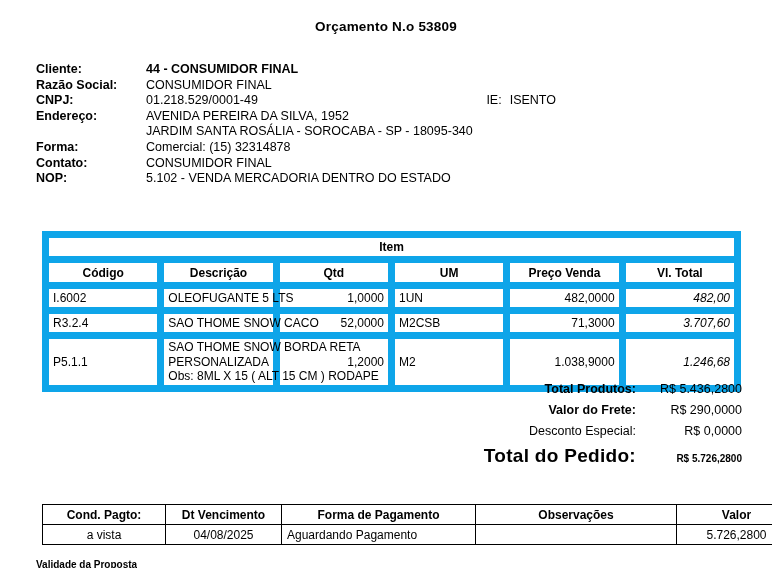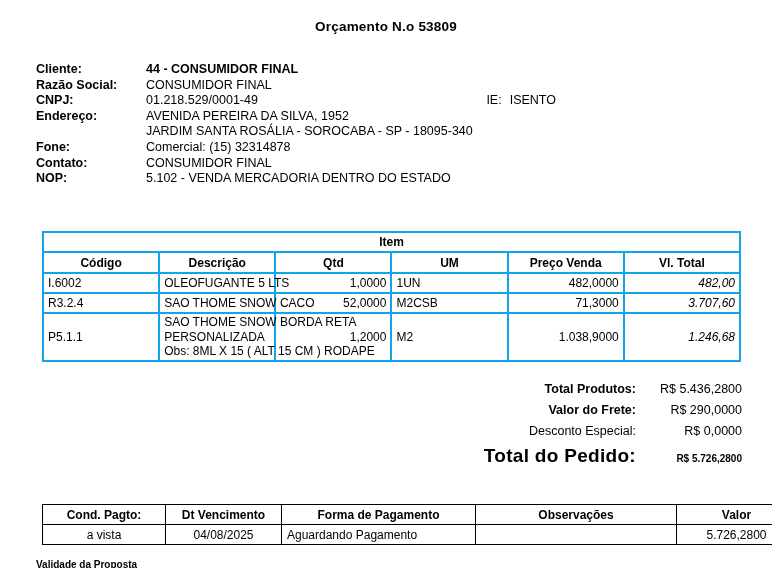--- a/index.html
+++ b/index.html
@@ -61,21 +61,21 @@
   .items-table {
     position: absolute;
     left: 42px;
     top: 231px;
     width: 699px;
     border-collapse: collapse;
     font-size: 12px;
     table-layout: fixed;
   }
   .items-table td, .items-table th {
-    border: 2px solid #0ea5e9;
+    border: 7px solid #0ea5e9;
     padding: 1px 4px;
     vertical-align: middle;
     font-weight: normal;
   }
   .items-table thead th {
     font-weight: bold;
     text-align: center;
     height: 17px;
   }
   .items-table .item-band {
@@ -207,21 +207,21 @@
       <span class="cust-label">Endereço:</span>
       <span class="cust-value">AVENIDA PEREIRA DA SILVA, 1952</span>
     </div>
 
     <div class="cust-row">
       <span class="cust-label"></span>
       <span class="cust-value">JARDIM SANTA ROSÁLIA - SOROCABA - SP - 18095-340</span>
     </div>
 
     <div class="cust-row">
-      <span class="cust-label">Fone:</span>
+      <span class="cust-label">Forma:</span>
       <span class="cust-value">Comercial: (15) 32314878</span>
     </div>
 
     <div class="cust-row">
       <span class="cust-label">Contato:</span>
       <span class="cust-value">CONSUMIDOR FINAL</span>
     </div>
 
     <div class="cust-row">
       <span class="cust-label">NOP:</span>

